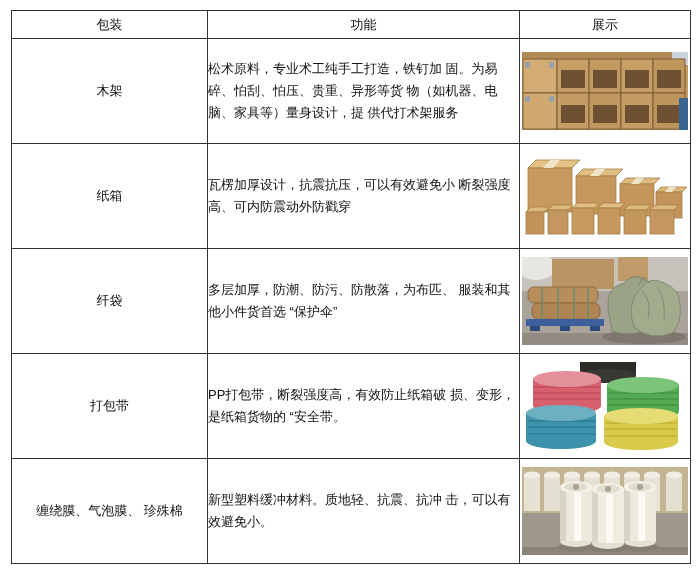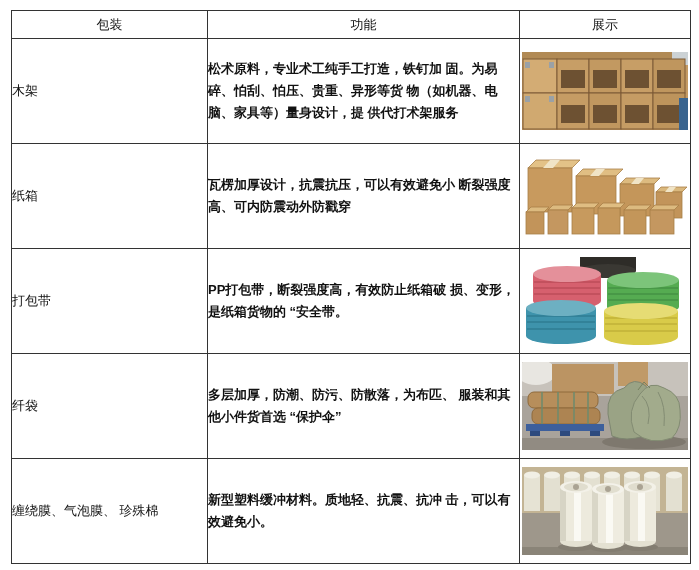--- a/index.html
+++ b/index.html
@@ -26,31 +26,30 @@
   thead tr { height: 28px; }
   tbody tr { height: 105px; }
   th {
     font-weight: normal;
     font-size: 13px;
     text-align: center;
     vertical-align: middle;
   }
   td.name {
     font-size: 13px;
-    text-align: left;
+    text-align: center;
     vertical-align: middle;
     padding: 0 6px;
   }
   td.desc {
     font-size: 13px;
     line-height: 22px;
     text-align: left;
     vertical-align: middle;
     padding: 2px 10px 2px 5px;
-    font-weight: bold;
   }
   td.photo { vertical-align: middle; }
   .ph {
     display: flex;
     align-items: center;
     justify-content: center;
   }
   .ph svg { display: block; }
 </style>
 </head>
@@ -147,58 +146,20 @@
               <polygon points="26,58 31,53 51,53 46,58" fill="#dcba7f"></polygon>
                 <rect x="26" y="58" width="20" height="24" fill="#c49760"></rect>
               <polygon points="50,56 55,51 77,51 72,56" fill="#dfbd82"></polygon>
                 <rect x="50" y="56" width="22" height="26" fill="#c79a5e"></rect>
               <polygon points="76,56 81,51 103,51 98,56" fill="#dfbd82"></polygon>
                 <rect x="76" y="56" width="22" height="26" fill="#c5985c"></rect>
               <polygon points="102,58 107,53 129,53 124,58" fill="#dcba7f"></polygon>
                 <rect x="102" y="58" width="22" height="24" fill="#c3965a"></rect>
               <polygon points="128,58 133,53 157,53 152,58" fill="#dcba7f"></polygon>
                 <rect x="128" y="58" width="24" height="24" fill="#c49760"></rect>
-            </g>
-          </svg>
-        </div>
-      </td>
-    </tr>
-
-    <tr>
-      <td class="name">打包带</td>
-      <td class="desc">PP打包带，断裂强度高，有效防止纸箱破 损、变形，是纸箱货物的 “安全带。</td>
-      <td class="photo">
-        <div class="ph">
-          <svg width="166" height="88" viewBox="0 0 166 88">
-            <rect width="166" height="88" fill="#ffffff"></rect>
-            <rect x="58" y="0" width="56" height="14" fill="#2e2c28"></rect>
-            <ellipse cx="86" cy="14" rx="28" ry="7" fill="#3a3833"></ellipse>
-            <g>
-              <ellipse cx="45" cy="44" rx="34" ry="8" fill="#d6606e"></ellipse>
-              <rect x="11" y="17" width="68" height="27" fill="#d6606e"></rect>
-              <path d="M12 25h66M12 31h66M12 37h66" stroke="#bd4c5a" stroke-width="1.4"></path>
-              <ellipse cx="45" cy="17" rx="34" ry="8" fill="#e4909a"></ellipse>
-            </g>
-            <g>
-              <ellipse cx="121" cy="50" rx="36" ry="8" fill="#55ab51"></ellipse>
-              <rect x="85" y="23" width="72" height="27" fill="#55ab51"></rect>
-              <path d="M86 31h70M86 37h70M86 43h70" stroke="#449344" stroke-width="1.4"></path>
-              <ellipse cx="121" cy="23" rx="36" ry="8" fill="#7cc47a"></ellipse>
-            </g>
-            <g>
-              <ellipse cx="39" cy="79" rx="35" ry="8" fill="#3e93ac"></ellipse>
-              <rect x="4" y="51" width="70" height="28" fill="#3e93ac"></rect>
-              <path d="M5 59h68M5 65h68M5 72h68" stroke="#2f7d93" stroke-width="1.4"></path>
-              <ellipse cx="39" cy="51" rx="35" ry="8" fill="#6db0c2"></ellipse>
-            </g>
-            <g>
-              <ellipse cx="119" cy="80" rx="37" ry="8" fill="#d9cb49"></ellipse>
-              <rect x="82" y="54" width="74" height="26" fill="#d9cb49"></rect>
-              <path d="M83 61h72M83 67h72M83 74h72" stroke="#c1b338" stroke-width="1.4"></path>
-              <ellipse cx="119" cy="54" rx="37" ry="8" fill="#e6dc74"></ellipse>
             </g>
           </svg>
         </div>
       </td>
     </tr>
 
     <tr>
       <td class="name">纤袋</td>
       <td class="desc">多层加厚，防潮、防污、防散落，为布匹、 服装和其他小件货首选 “保护伞”</td>
       <td class="photo">
@@ -221,20 +182,58 @@
             <path d="M86 52 Q84 30 102 26 Q112 14 124 24 Q128 30 126 40 L122 74 Q104 80 90 74 Z" fill="#9aa385" stroke="#7d8670"></path>
             <path d="M112 70 Q104 48 118 32 Q128 18 142 26 Q158 32 158 48 Q160 66 150 76 Q128 84 112 70 Z" fill="#a2ab8c" stroke="#828b72"></path>
             <path d="M120 34 Q130 44 126 62 M136 30 Q144 44 142 64" stroke="#838c73" fill="none"></path>
             <path d="M116 28 l6 -8 l6 6" stroke="#77805f" fill="none"></path>
           </svg>
         </div>
       </td>
     </tr>
 
     <tr>
+      <td class="name">打包带</td>
+      <td class="desc">PP打包带，断裂强度高，有效防止纸箱破 损、变形，是纸箱货物的 “安全带。</td>
+      <td class="photo">
+        <div class="ph">
+          <svg width="166" height="88" viewBox="0 0 166 88">
+            <rect width="166" height="88" fill="#ffffff"></rect>
+            <rect x="58" y="0" width="56" height="14" fill="#2e2c28"></rect>
+            <ellipse cx="86" cy="14" rx="28" ry="7" fill="#3a3833"></ellipse>
+            <g>
+              <ellipse cx="45" cy="44" rx="34" ry="8" fill="#d6606e"></ellipse>
+              <rect x="11" y="17" width="68" height="27" fill="#d6606e"></rect>
+              <path d="M12 25h66M12 31h66M12 37h66" stroke="#bd4c5a" stroke-width="1.4"></path>
+              <ellipse cx="45" cy="17" rx="34" ry="8" fill="#e4909a"></ellipse>
+            </g>
+            <g>
+              <ellipse cx="121" cy="50" rx="36" ry="8" fill="#55ab51"></ellipse>
+              <rect x="85" y="23" width="72" height="27" fill="#55ab51"></rect>
+              <path d="M86 31h70M86 37h70M86 43h70" stroke="#449344" stroke-width="1.4"></path>
+              <ellipse cx="121" cy="23" rx="36" ry="8" fill="#7cc47a"></ellipse>
+            </g>
+            <g>
+              <ellipse cx="39" cy="79" rx="35" ry="8" fill="#3e93ac"></ellipse>
+              <rect x="4" y="51" width="70" height="28" fill="#3e93ac"></rect>
+              <path d="M5 59h68M5 65h68M5 72h68" stroke="#2f7d93" stroke-width="1.4"></path>
+              <ellipse cx="39" cy="51" rx="35" ry="8" fill="#6db0c2"></ellipse>
+            </g>
+            <g>
+              <ellipse cx="119" cy="80" rx="37" ry="8" fill="#d9cb49"></ellipse>
+              <rect x="82" y="54" width="74" height="26" fill="#d9cb49"></rect>
+              <path d="M83 61h72M83 67h72M83 74h72" stroke="#c1b338" stroke-width="1.4"></path>
+              <ellipse cx="119" cy="54" rx="37" ry="8" fill="#e6dc74"></ellipse>
+            </g>
+          </svg>
+        </div>
+      </td>
+    </tr>
+
+    <tr>
       <td class="name">缠绕膜、气泡膜、 珍殊棉</td>
       <td class="desc">新型塑料缓冲材料。质地轻、抗震、抗冲 击，可以有效避免小。</td>
       <td class="photo">
         <div class="ph">
           <svg width="166" height="88" viewBox="0 0 166 88">
             <rect width="166" height="88" fill="#c3b494"></rect>
             <rect y="46" width="166" height="42" fill="#9e978b"></rect>
             <rect y="80" width="166" height="8" fill="#8a8478"></rect>
             <g>
               <rect x="2" y="8" width="16" height="36" fill="#e6e3d4"></rect>

